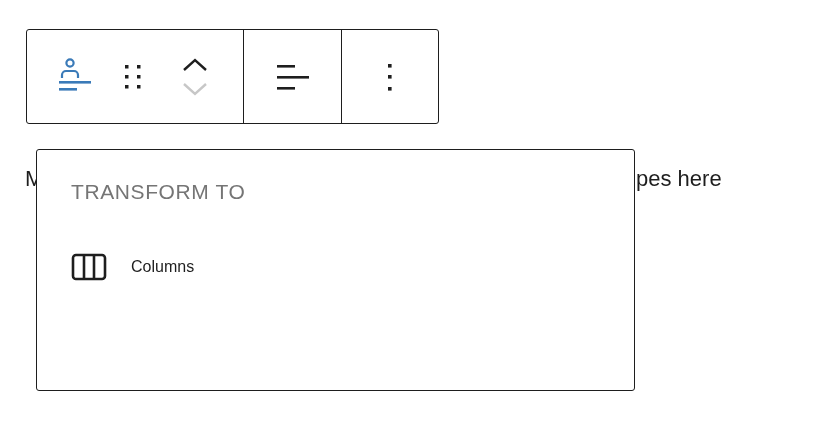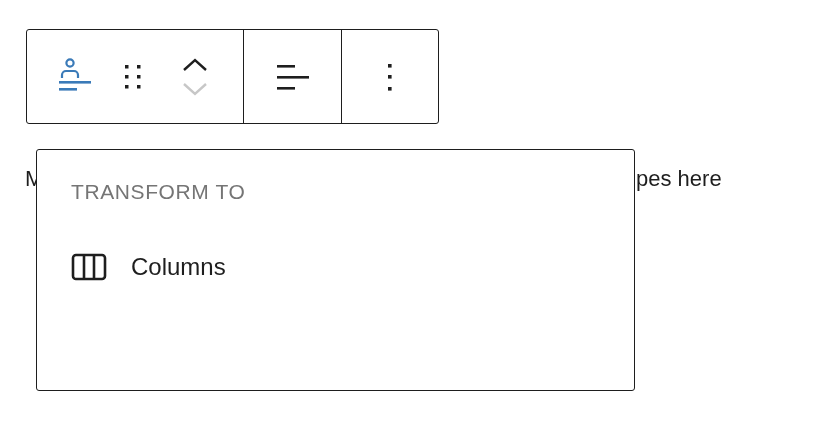--- a/index.html
+++ b/index.html
@@ -15,21 +15,21 @@
   .g3 { flex:1; justify-content:center; }
   .tb-btn { display:flex; align-items:center; justify-content:center; cursor:pointer; }
   .para { position:absolute; top:160px; font-size:22px; line-height:38px; color:#1e1e1e; white-space:nowrap; }
   .para-left { left:25px; }
   .para-right { left:636px; }
   .popover { position:absolute; left:36px; top:149px; width:599px; height:242px;
              border:1.5px solid #1e1e1e; border-radius:3px; box-sizing:border-box; background:#fff; }
   .pop-title { position:absolute; left:34px; top:30px; font-size:21px; letter-spacing:0.6px;
                color:#757575; font-weight:500; }
   .pop-item { position:absolute; left:34px; display:flex; align-items:center; cursor:pointer; }
-  .pop-item .label { font-size:24px; margin-left:24px; color:#1e1e1e; }
+  .pop-item .label { font-size:16px; margin-left:24px; color:#1e1e1e; }
 </style>
 </head>
 <body>
 
 <div class="para para-left">M</div>
 <div class="para para-right">pes here</div>
 
 <div class="toolbar">
   <div class="tb-group g1">
     <div class="tb-btn" style="width:92px;height:100%;">

